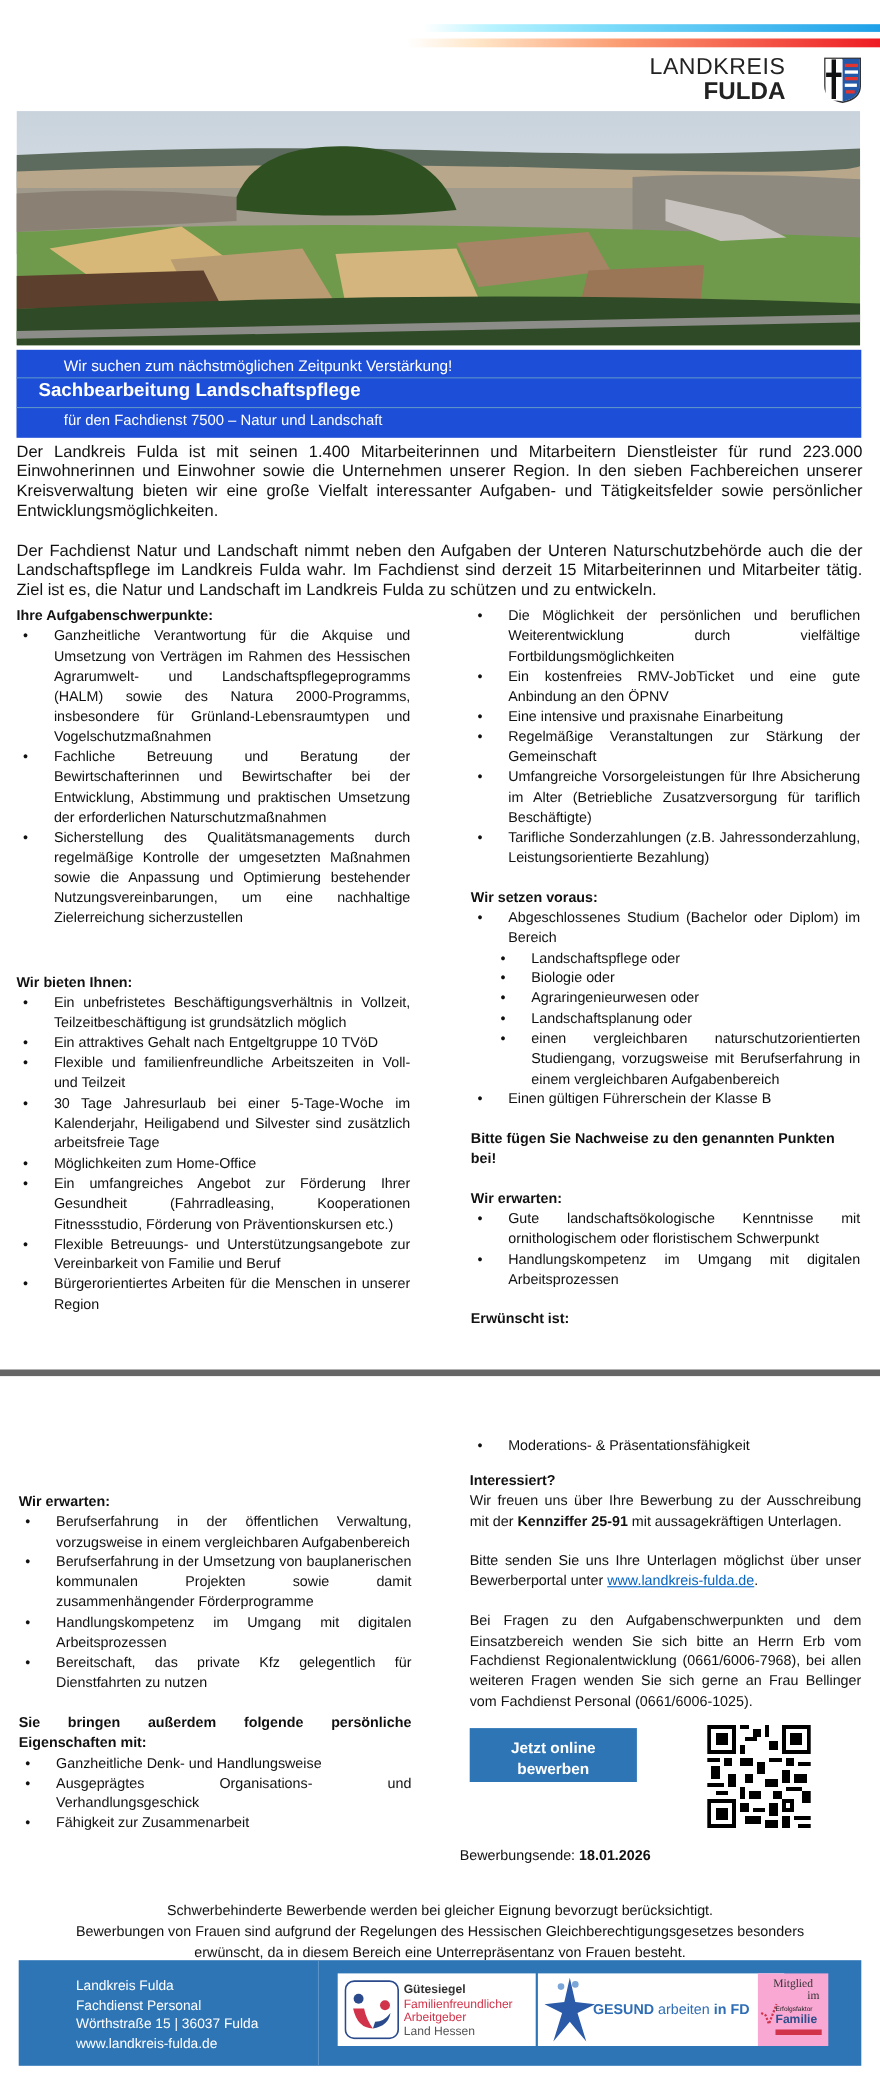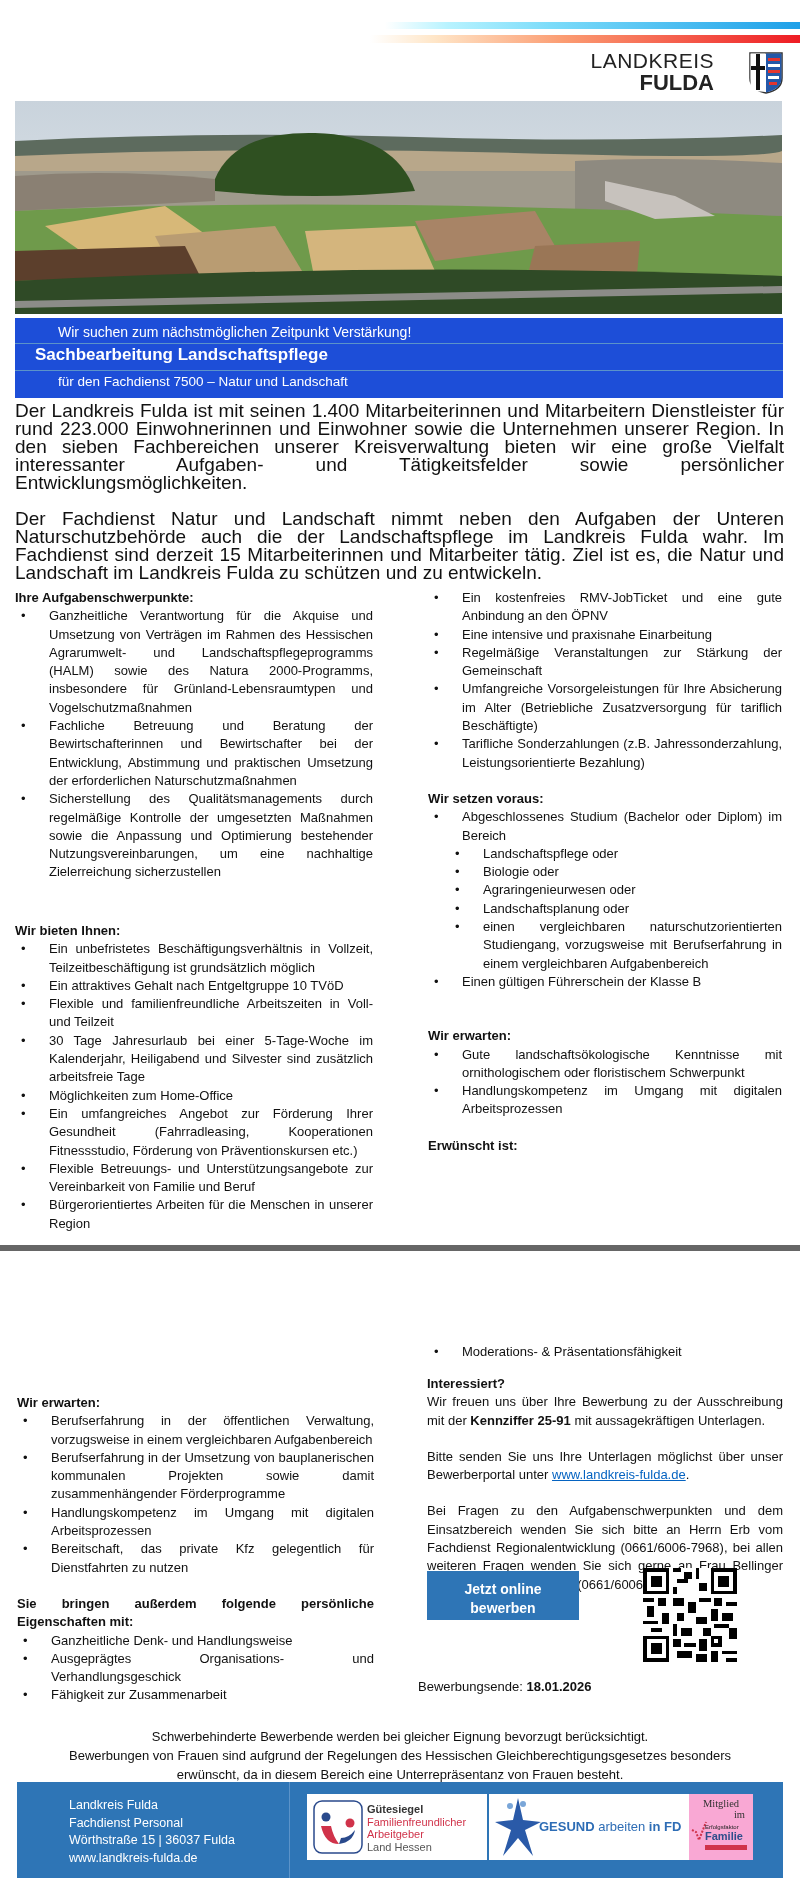--- a/index.html
+++ b/index.html
@@ -19,25 +19,25 @@
   .hero { left: 15px; top: 101px; width: 767px; height: 213px; overflow: hidden; }
 
   
   .band { left: 15px; top: 318px; width: 768px; height: 80px; background: #1d4ed8; }
   .band .row { position: absolute; left: 0; width: 100%; color: #fff; padding-left: 43px; }
   .band .sep { position: absolute; left: 0; width: 100%; height: 1px; background: #5b93c9; }
   .band .r1 { top: 6px; font-size: 14px; }
   .band .r2 { top: 27px; font-size: 17px; font-weight: bold; padding-left: 20px; }
   .band .r3 { top: 56px; font-size: 13.5px; }
 
-  .p { font-size: 19px; line-height: 18px; text-align: justify; }
+  .p { font-size: 15px; line-height: 18px; text-align: justify; }
   .intro { left: 15px; top: 402px; width: 769px; }
   .intro .para + .para { margin-top: 18px; }
 
-  .col { font-size: 13px; line-height: 18.3px; margin-top: 38px; }
+  .col { font-size: 13px; line-height: 18.3px; }
   .col h3 { font-size: 13px; font-weight: bold; line-height: 18.3px; }
   .col ul { list-style: none; }
   .col li { position: relative; padding-left: 34px; text-align: justify; }
   .col li::before { content: "•"; position: absolute; left: 6px; top: 0; }
   .col li.sub { padding-left: 55px; }
   .col li.sub::before { left: 27px; }
   .gap { height: 18px; }
 
   .colL1 { left: 15px; top: 551px; width: 358px; }
   .colL2 { left: 15px; top: 884px; width: 358px; }
@@ -155,38 +155,40 @@
     <li>30 Tage Jahresurlaub bei einer 5-Tage-Woche im Kalenderjahr, Heiligabend und Silvester sind zusätzlich arbeitsfreie Tage</li>
     <li>Möglichkeiten zum Home-Office</li>
     <li>Ein umfangreiches Angebot zur Förderung Ihrer Gesundheit (Fahrradleasing, Kooperationen Fitnessstudio, Förderung von Präventionskursen etc.)</li>
     <li>Flexible Betreuungs- und Unterstützungsangebote zur Vereinbarkeit von Familie und Beruf</li>
     <li>Bürgerorientiertes Arbeiten für die Menschen in unserer Region</li>
   </ul>
 </div>
 
 <div class="abs col colR1">
   <ul>
+    <li>Die Möglichkeit der persönlichen und beruflichen Weiterentwicklung durch vielfältige Fortbildungsmöglichkeiten</li>
     <li>Ein kostenfreies RMV-JobTicket und eine gute Anbindung an den ÖPNV</li>
     <li>Eine intensive und praxisnahe Einarbeitung</li>
     <li>Regelmäßige Veranstaltungen zur Stärkung der Gemeinschaft</li>
     <li>Umfangreiche Vorsorgeleistungen für Ihre Absicherung im Alter (Betriebliche Zusatzversorgung für tariflich Beschäftigte)</li>
     <li>Tarifliche Sonderzahlungen (z.B. Jahressonderzahlung, Leistungsorientierte Bezahlung)</li>
   </ul>
   <div class="gap"></div>
   <h3>Wir setzen voraus:</h3>
   <ul>
     <li>Abgeschlossenes Studium (Bachelor oder Diplom) im Bereich</li>
     <li class="sub">Landschaftspflege oder</li>
     <li class="sub">Biologie oder</li>
     <li class="sub">Agraringenieurwesen oder</li>
     <li class="sub">Landschaftsplanung oder</li>
     <li class="sub">einen vergleichbaren naturschutzorientierten Studiengang, vorzugsweise mit Berufserfahrung in einem vergleichbaren Aufgabenbereich</li>
     <li>Einen gültigen Führerschein der Klasse B</li>
   </ul>
   <div class="gap"></div>
+  <h3>Bitte fügen Sie Nachweise zu den genannten Punkten bei!</h3>
   <div class="gap"></div>
   <h3>Wir erwarten:</h3>
   <ul>
     <li>Gute landschaftsökologische Kenntnisse mit ornithologischem oder floristischem Schwerpunkt</li>
     <li>Handlungskompetenz im Umgang mit digitalen Arbeitsprozessen</li>
   </ul>
   <div class="gap"></div>
   <h3>Erwünscht ist:</h3>
 </div>
 

